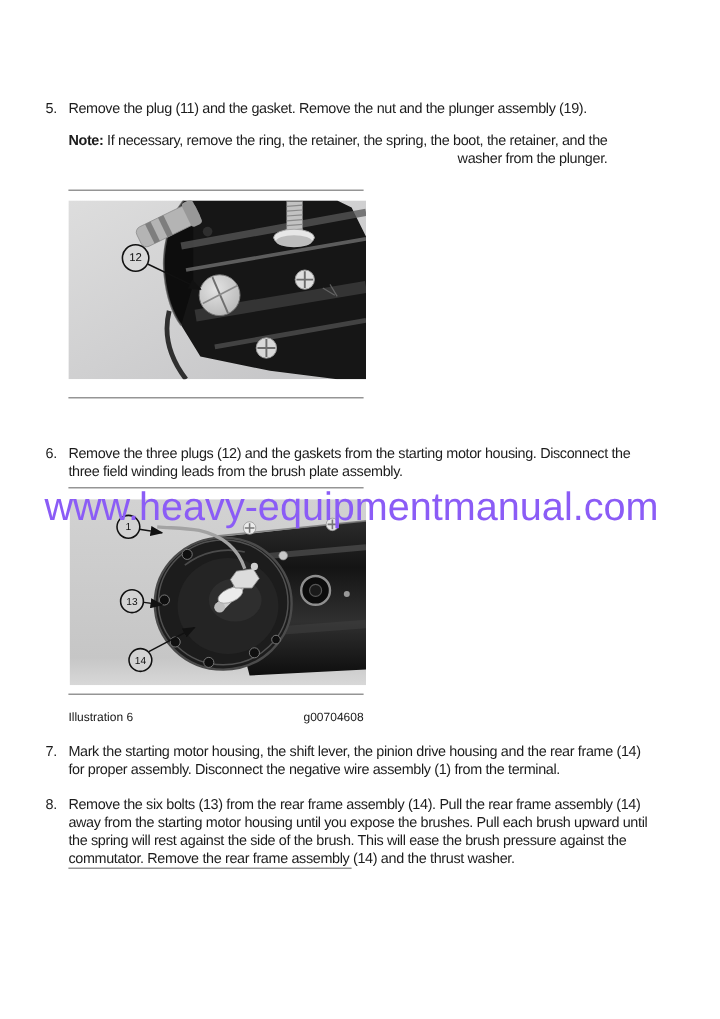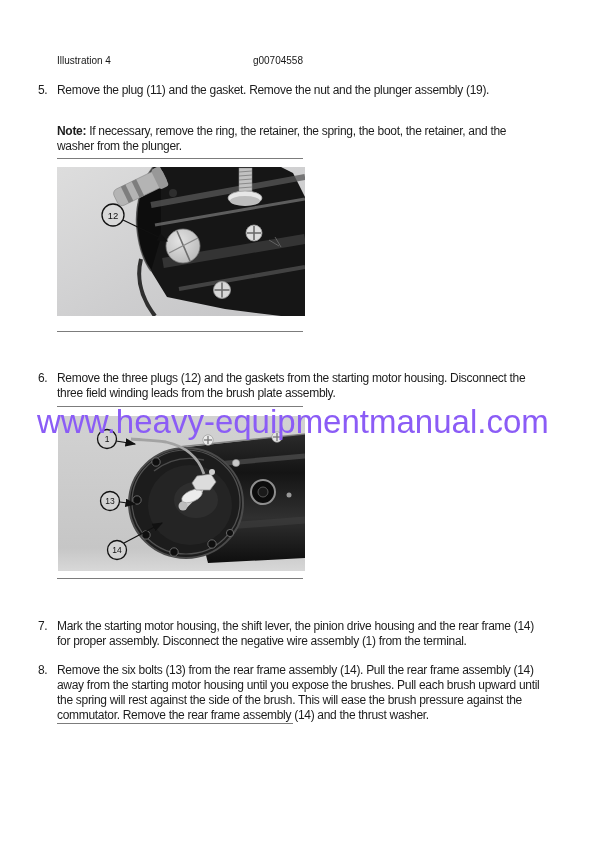--- a/index.html
+++ b/index.html
@@ -34,31 +34,27 @@
   svg text.callout-num {
     font-family:"Liberation Sans", sans-serif;
     fill:#111111;
   }
 </style>
 </head>
 <body>
 
 <div id="page">
 
-  <div class="caption-row" style="top:55px;">
-    <span>Illustration 4</span>
-    <span>g00704558</span>
-  </div>
 
   <div class="step" style="top:83px;">
     <span class="num">5.</span>
     <span>Remove the plug (11) and the gasket. Remove the nut and the plunger assembly (19).</span>
   </div>
 
-  <div class="step" style="top:124px;">
+  <div class="step" style="top:110px;text-align:right;">
     <span class="note-label">Note:</span>
     <span>If necessary, remove the ring, the retainer, the spring, the boot, the retainer, and the<br>washer from the plunger.</span>
   </div>
 
   <div class="rule" style="top:158px;"></div>
 
   <svg class="photo" style="left:57px; top:167px;" width="248" height="149" viewBox="0 0 248 149">
     <defs>
       <linearGradient id="p1bg" x1="0" y1="0" x2="1" y2="1">
         <stop offset="0" stop-color="#dddddd"></stop>
@@ -227,20 +223,24 @@
 
     <g>
       <line x1="66" y1="127" x2="104" y2="107" stroke="#111" stroke-width="1.2" marker-end="url(#p2arrow)"></line>
       <circle cx="59" cy="134" r="9.5" fill="#d3d3d3" stroke="#111" stroke-width="1.3"></circle>
       <text class="callout-num" x="59" y="134" font-size="8.5" text-anchor="middle" dominant-baseline="central">14</text>
     </g>
   </svg>
 
   <div class="rule" style="top:578px;"></div>
 
+  <div class="caption-row" style="top:593px;">
+    <span>Illustration 6</span>
+    <span>g00704608</span>
+  </div>
 
   <div class="step" style="top:619px;">
     <span class="num">7.</span>
     <span>Mark the starting motor housing, the shift lever, the pinion drive housing and the rear frame (14)<br>for proper assembly. Disconnect the negative wire assembly (1) from the terminal.</span>
   </div>
 
   <div class="step" style="top:663px;">
     <span class="num">8.</span>
     <span>Remove the six bolts (13) from the rear frame assembly (14). Pull the rear frame assembly (14)<br>away from the starting motor housing until you expose the brushes. Pull each brush upward until<br>the spring will rest against the side of the brush. This will ease the brush pressure against the<br>commutator. Remove the rear frame assembly (14) and the thrust washer.</span>
   </div>

